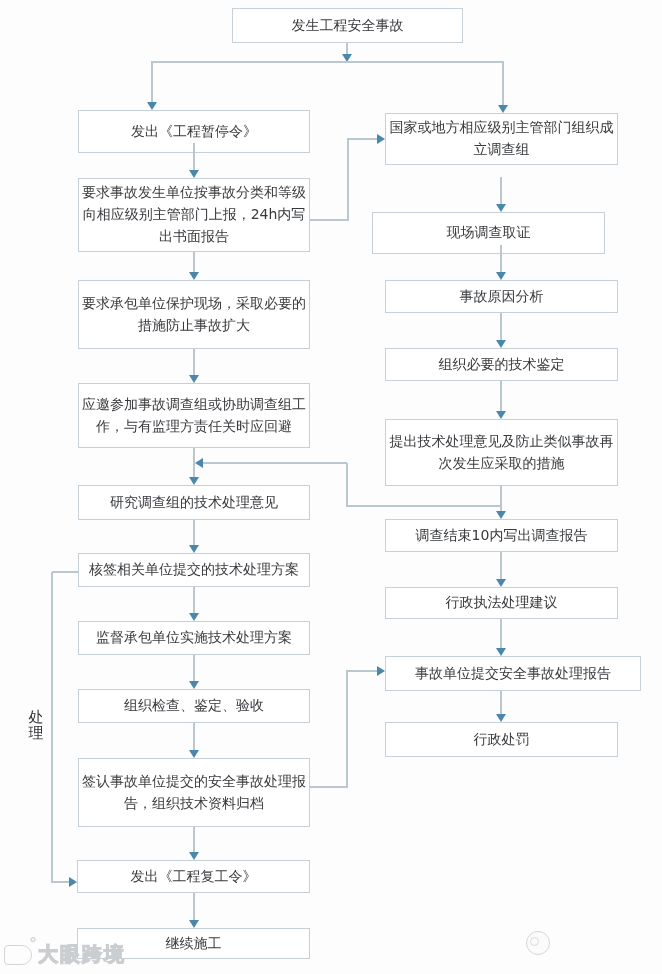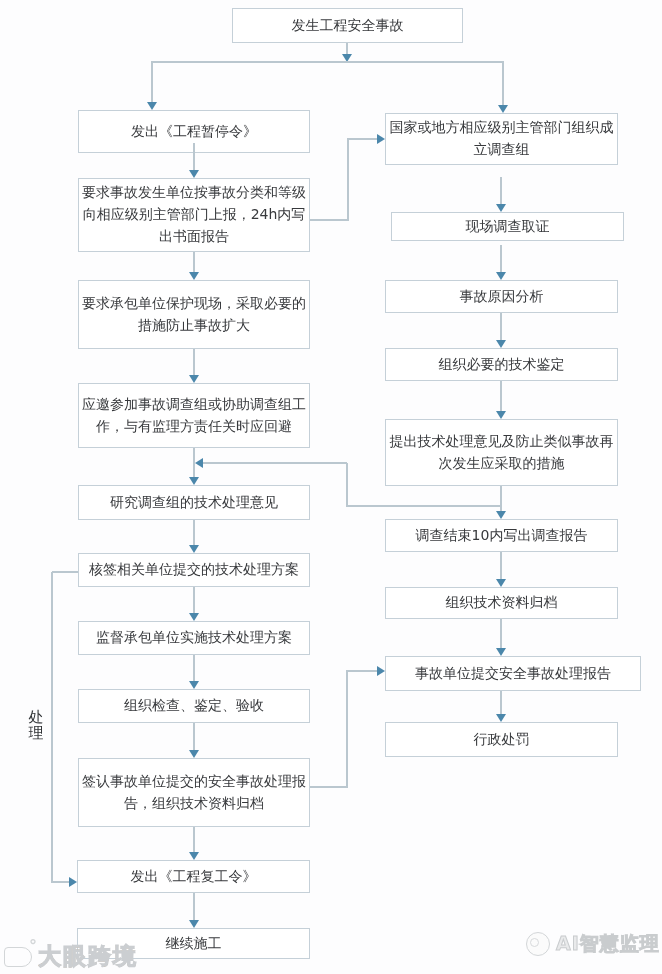--- a/index.html
+++ b/index.html
@@ -24,21 +24,21 @@
   .ah-down{border-left:5px solid transparent;border-right:5px solid transparent;border-top:8px solid var(--arrow);}
   .ah-right{border-top:5px solid transparent;border-bottom:5px solid transparent;border-left:8px solid var(--arrow);}
   .ah-left{border-top:5px solid transparent;border-bottom:5px solid transparent;border-right:8px solid var(--arrow);}
   .phase-label{
     position:absolute;left:26px;top:697px;width:20px;
     writing-mode:vertical-lr;letter-spacing:17px;font-size:15px;color:#303336;
   }
   .wm{position:absolute;display:flex;align-items:center;gap:6px;}
   .wm-left{left:4px;top:941px;}
   .wm-left .wm-text{
-    font-size:23px;font-weight:bold;letter-spacing:2px;color:#a16207;
+    font-size:20px;font-weight:bold;letter-spacing:2px;color:#a16207;
     -webkit-text-stroke:1.2px #cbced1;
   }
   .wm-right{left:526px;top:931px;}
   .wm-right .wm-text{
     font-size:19px;font-weight:bold;letter-spacing:1px;color:#e9eaeb;
     -webkit-text-stroke:1px #c9ccce;text-shadow:1px 1px 0 #ffffff;
   }
   .wm-logo{display:inline-block;}
   .wm-circle{
     width:22px;height:22px;border:1.5px solid #d3d6d8;border-radius:50%;
@@ -69,26 +69,26 @@
   <div class="node" style="left:78px;top:383px;width:232px;height:65px">应邀参加事故调查组或协助调查组工作，与有监理方责任关时应回避</div>
   <div class="node" style="left:78px;top:485px;width:232px;height:35px">研究调查组的技术处理意见</div>
   <div class="node" style="left:78px;top:553px;width:232px;height:34px">核签相关单位提交的技术处理方案</div>
   <div class="node" style="left:78px;top:621px;width:232px;height:34px">监督承包单位实施技术处理方案</div>
   <div class="node" style="left:78px;top:689px;width:232px;height:34px">组织检查、鉴定、验收</div>
   <div class="node" style="left:78px;top:758px;width:232px;height:69px">签认事故单位提交的安全事故处理报告，组织技术资料归档</div>
   <div class="node" style="left:77px;top:928px;width:233px;height:31px">继续施工</div>
   <div class="node" style="left:77px;top:860px;width:233px;height:33px">发出《工程复工令》</div>
 
   <div class="node" style="left:385px;top:113px;width:233px;height:52px">国家或地方相应级别主管部门组织成立调查组</div>
-  <div class="node" style="left:391px;top:212px;width:233px;height:29px">现场调查取证</div>
+  <div class="node" style="left:372px;top:212px;width:233px;height:42px">现场调查取证</div>
   <div class="node" style="left:385px;top:280px;width:233px;height:33px">事故原因分析</div>
   <div class="node" style="left:385px;top:348px;width:233px;height:33px">组织必要的技术鉴定</div>
   <div class="node" style="left:385px;top:419px;width:233px;height:67px">提出技术处理意见及防止类似事故再次发生应采取的措施</div>
   <div class="node" style="left:385px;top:519px;width:233px;height:33px">调查结束10内写出调查报告</div>
-  <div class="node" style="left:385px;top:587px;width:233px;height:32px">组织技术资料归档</div>
+  <div class="node" style="left:385px;top:587px;width:233px;height:32px">行政执法处理建议</div>
   <div class="node" style="left:385px;top:656px;width:256px;height:35px">事故单位提交安全事故处理报告</div>
   <div class="node" style="left:385px;top:722px;width:233px;height:35px">行政处罚</div>
 
   <div class="vl" style="left:346px;top:43px;height:13px"></div>
   <div class="ah ah-down" style="left:342px;top:54px"></div>
   <div class="hl" style="left:151px;top:61px;width:353px"></div>
   <div class="vl" style="left:151px;top:62px;height:40px"></div>
   <div class="ah ah-down" style="left:147px;top:102px"></div>
   <div class="vl" style="left:502px;top:62px;height:43px"></div>
   <div class="ah ah-down" style="left:498px;top:105px"></div>
@@ -152,16 +152,15 @@
   <div class="ah ah-right" style="left:69px;top:877px"></div>
 
   <div class="phase-label">处理</div>
 
   <div class="wm wm-left">
     <span class="wm-logo wm-cam"></span>
     <span class="wm-text">大眼跨境</span>
   </div>
   <div class="wm wm-right">
     <span class="wm-logo wm-circle"></span>
-    <span class="wm-text">AI智慧监理</span>
   </div>
 
 </div>
 
 </body></html>

